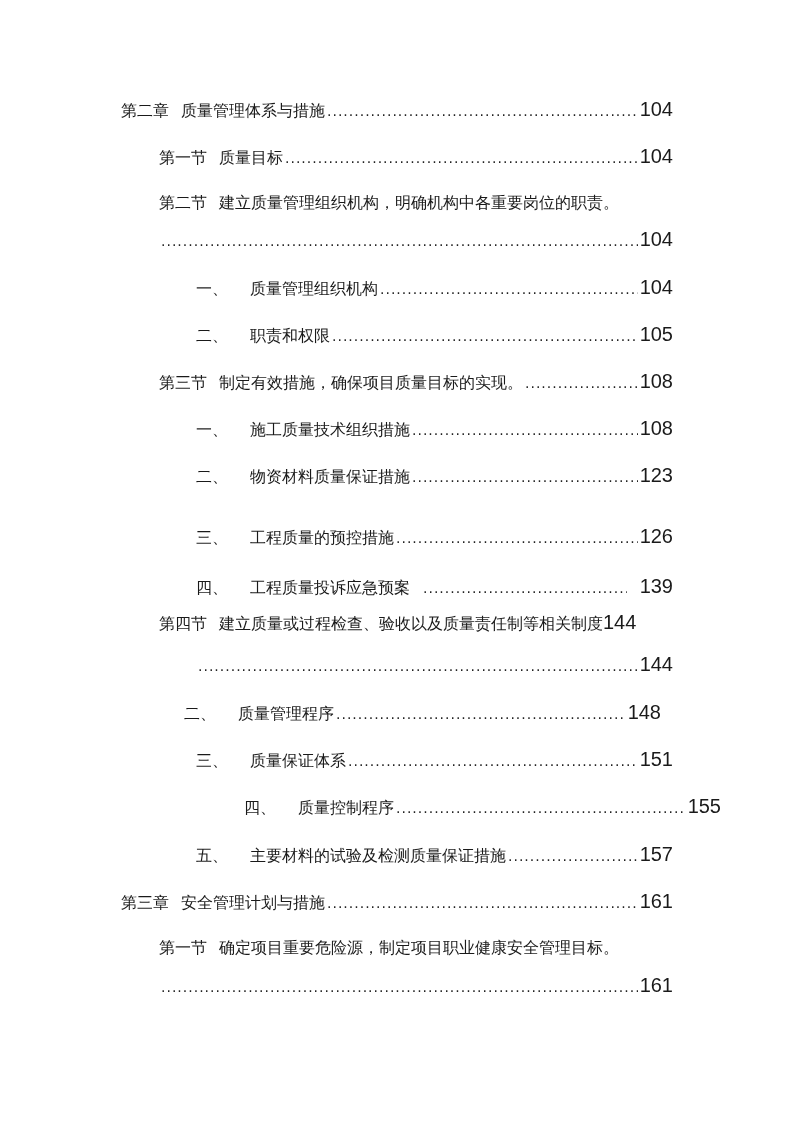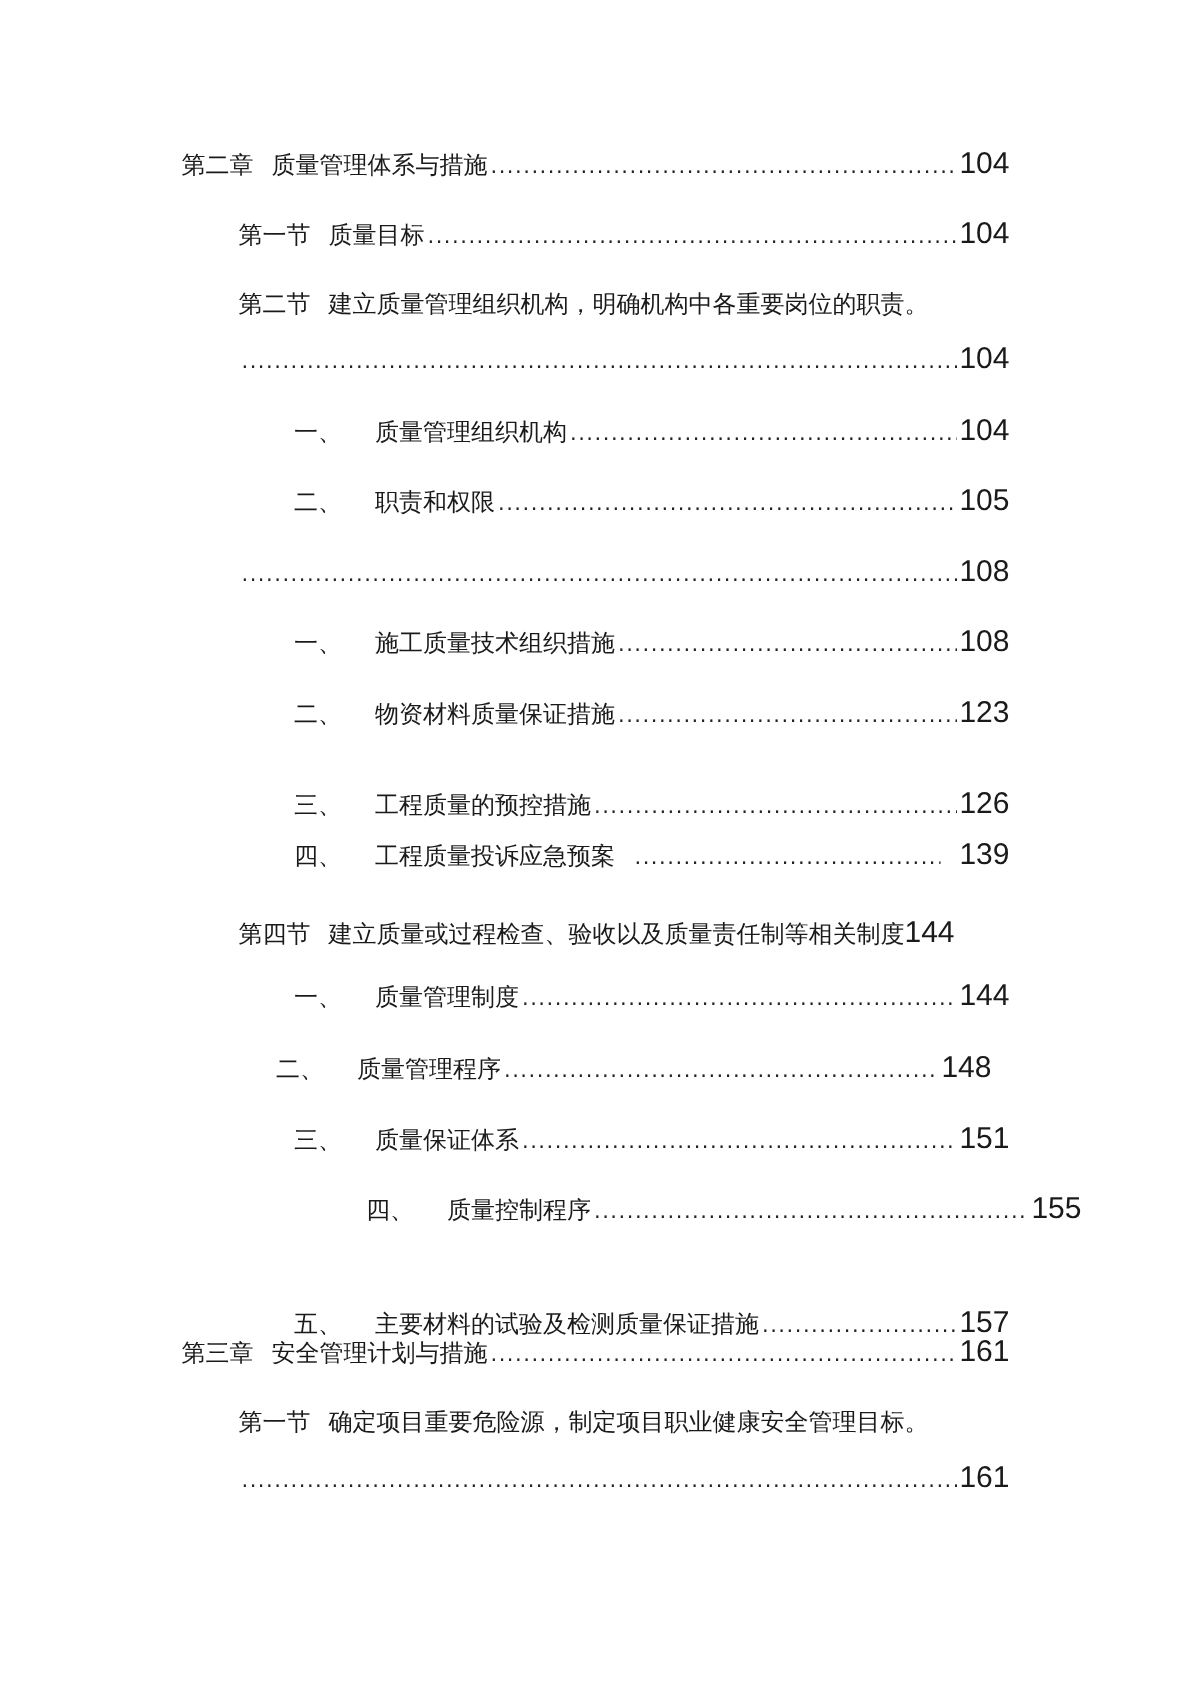--- a/index.html
+++ b/index.html
@@ -47,20 +47,21 @@
     <span class="page">104</span>
   </div>
 
   <div class="row" style="top:322px;left:196px;width:477px;">
     <span class="label"><span class="num" style="margin-right:22px">二、</span><span>职责和权限</span></span>
     <span class="dots"></span>
     <span class="page">105</span>
   </div>
 
   <div class="row" style="top:369px;left:159px;width:514px;">
+    <span class="label"><span class="num">第三节</span><span>制定有效措施，确保项目质量目标的实现。</span></span>
     <span class="dots"></span>
     <span class="page">108</span>
   </div>
 
   <div class="row" style="top:416px;left:196px;width:477px;">
     <span class="label"><span class="num" style="margin-right:22px">一、</span><span>施工质量技术组织措施</span></span>
     <span class="dots"></span>
     <span class="page">108</span>
   </div>
 
@@ -69,33 +70,32 @@
     <span class="dots"></span>
     <span class="page">123</span>
   </div>
 
   <div class="row" style="top:524px;left:196px;width:477px;">
     <span class="label"><span class="num" style="margin-right:22px">三、</span><span>工程质量的预控措施</span></span>
     <span class="dots"></span>
     <span class="page">126</span>
   </div>
 
-  <div class="row" style="top:558px;left:196px;width:477px;gap:11px;">
+  <div class="row" style="top:574px;left:196px;width:477px;gap:11px;">
     <span class="label"><span class="num" style="margin-right:22px">四、</span><span>工程质量投诉应急预案</span></span>
     <span class="dots"></span>
     <span class="page">139</span>
   </div>
 
   <div class="row nodots" style="top:610px;left:159px;width:550px;">
     <span class="label"><span class="num">第四节</span><span>建立质量或过程检查、验收以及质量责任制等相关制度</span></span>
     <span class="page">144</span>
   </div>
 
   <div class="row" style="top:652px;left:196px;width:477px;">
-    <span class="label"><span class="num" style="margin-right:22px">一、</span><span>质量管理制度</span></span>
     <span class="dots"></span>
     <span class="page">144</span>
   </div>
 
   <div class="row" style="top:700px;left:184px;width:477px;">
     <span class="label"><span class="num" style="margin-right:22px">二、</span><span>质量管理程序</span></span>
     <span class="dots"></span>
     <span class="page">148</span>
   </div>
 
@@ -104,21 +104,21 @@
     <span class="dots"></span>
     <span class="page">151</span>
   </div>
 
   <div class="row" style="top:794px;left:196px;width:477px;margin-left:48px;">
     <span class="label"><span class="num" style="margin-right:22px">四、</span><span>质量控制程序</span></span>
     <span class="dots"></span>
     <span class="page">155</span>
   </div>
 
-  <div class="row" style="top:842px;left:196px;width:477px;margin-top:28px;">
+  <div class="row" style="top:842px;left:196px;width:477px;">
     <span class="label"><span class="num" style="margin-right:22px">五、</span><span>主要材料的试验及检测质量保证措施</span></span>
     <span class="dots"></span>
     <span class="page">157</span>
   </div>
 
   <div class="row" style="top:889px;left:121px;width:552px;">
     <span class="label"><span class="num">第三章</span><span>安全管理计划与措施</span></span>
     <span class="dots"></span>
     <span class="page">161</span>
   </div>

